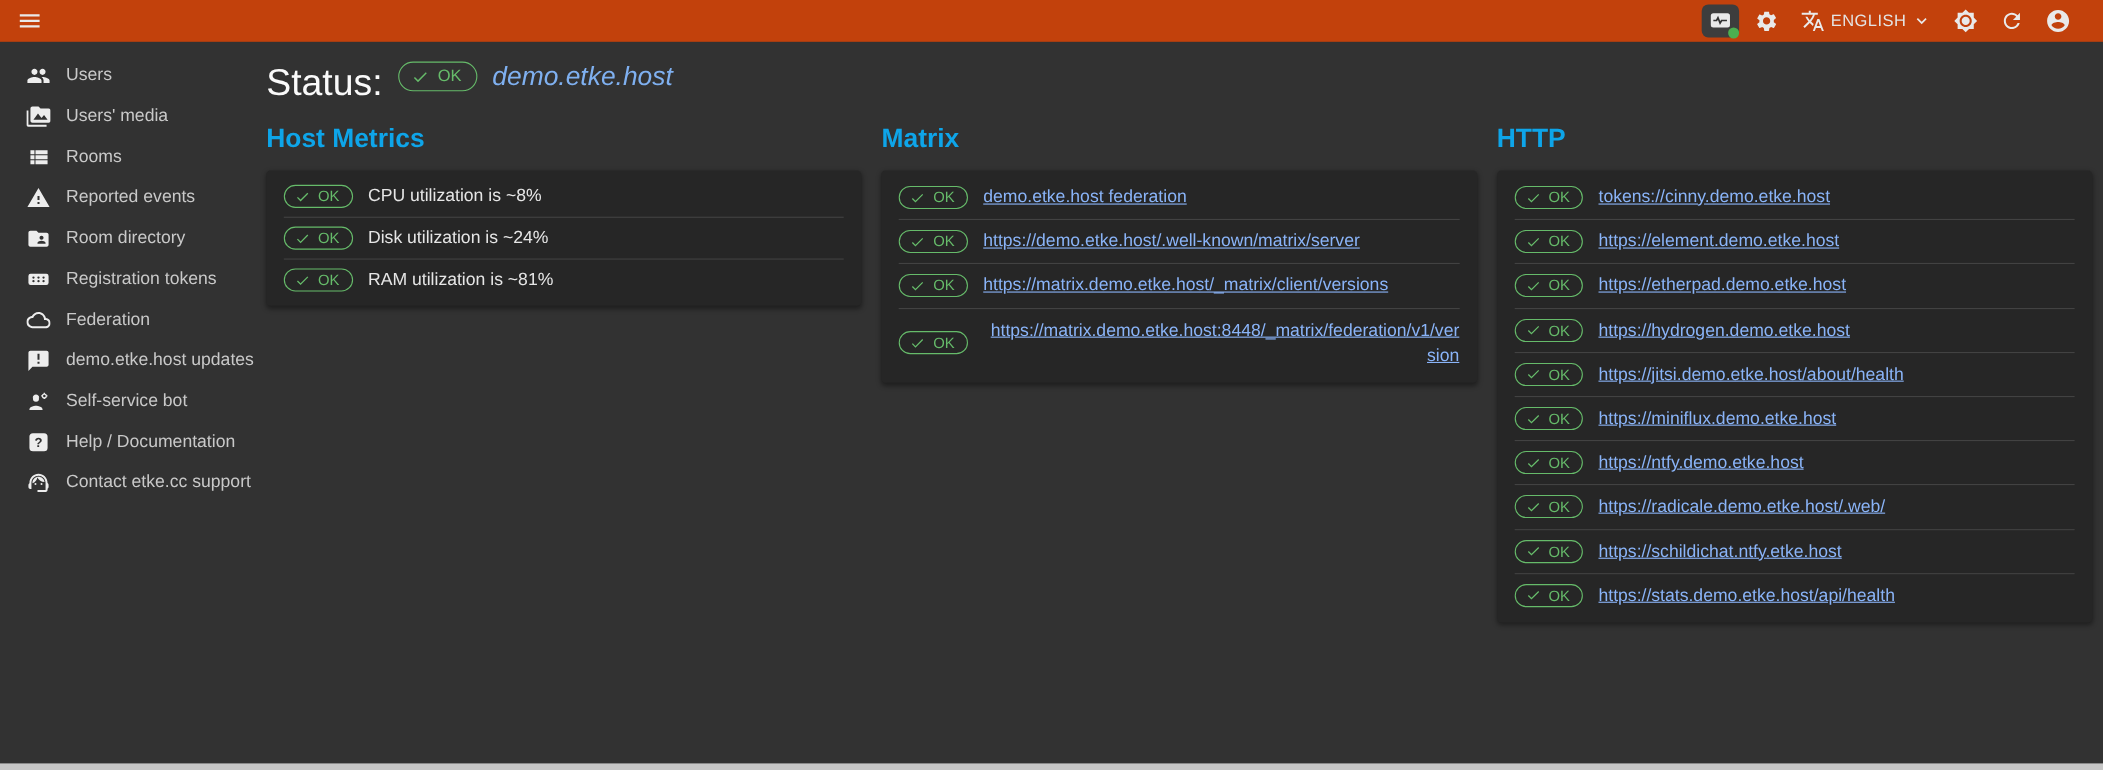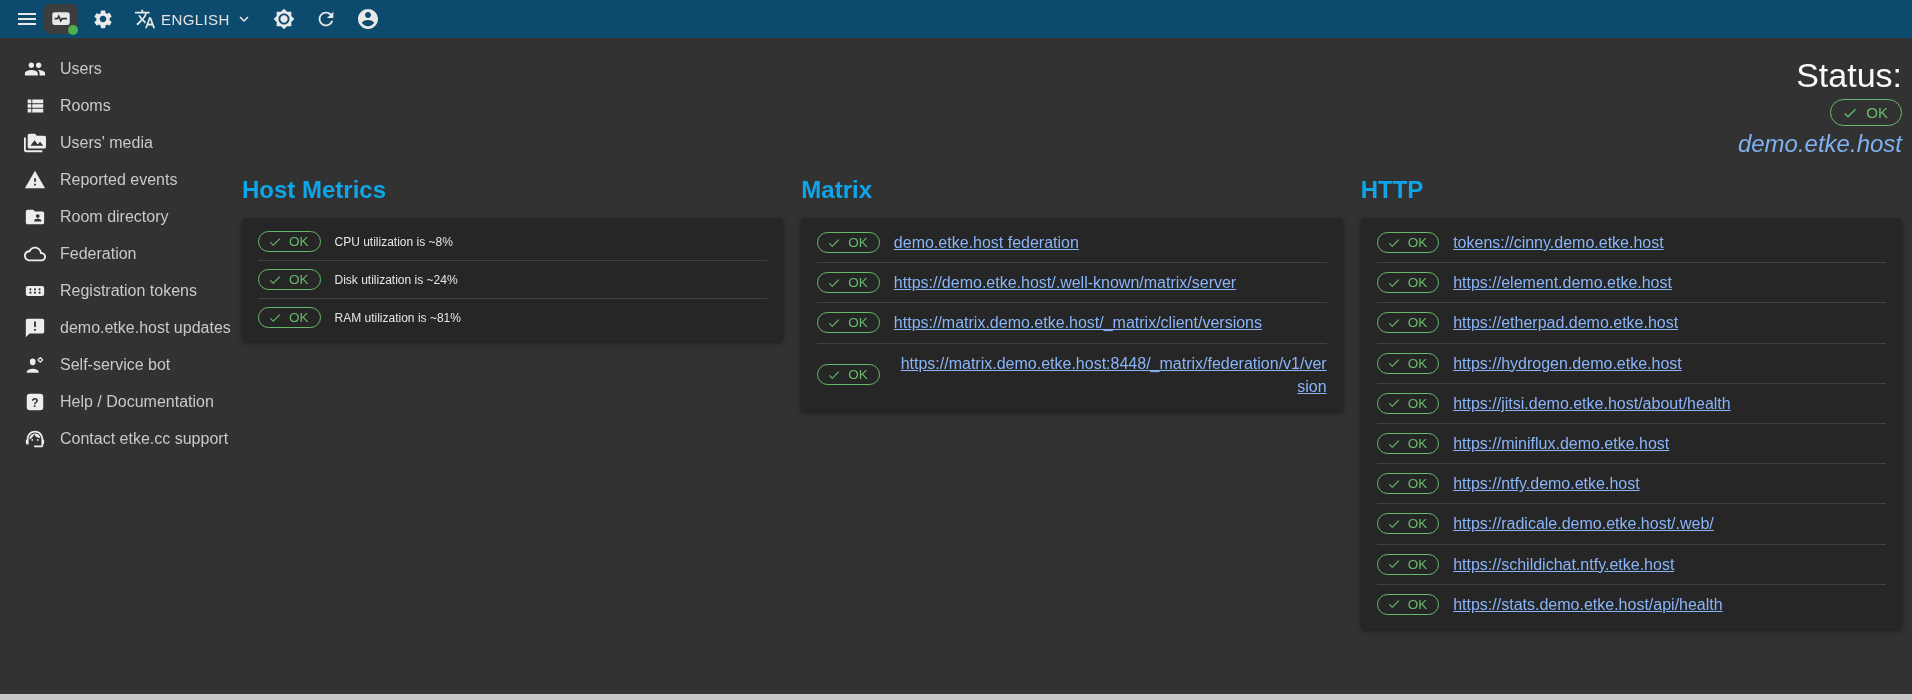--- a/index.html
+++ b/index.html
@@ -1,50 +1,50 @@
 <!DOCTYPE html>
 <html style="--success: #66bb6a; --link: #8ab4f8; --status-dot: #4caf50;"><head>
 <meta charset="utf-8">
 <style>
   html,body{margin:0;padding:0;width:1912px;height:700px;overflow:hidden;
     background:#323232;font-family:"Liberation Sans","DejaVu Sans",sans-serif;}
   :root{--success:#66bb6a;--link:#8ab4f8;--status-dot:#4caf50;}
 
   
-  .topbar{height:38px;background:#0c4a6e;display:flex;align-items:center;
-    justify-content:flex-start;padding:0 8px 0 10px;}
+  .topbar{height:38px;background:#c2410c;display:flex;align-items:center;
+    justify-content:space-between;padding:0 24px 0 10px;}
   .icon-btn{background:transparent;border:none;color:#e9e9e9;display:inline-flex;
     align-items:center;justify-content:center;width:34px;height:30px;cursor:pointer;padding:0;}
   .icon-btn.active-tool{background:#3d3d3d;border-radius:6px;position:relative;}
   .status-dot{position:absolute;right:0;bottom:-1px;width:10px;height:10px;border-radius:50%;
     background:var(--status-dot);}
   .topbar-right{display:flex;align-items:center;gap:8px;}
   .lang-select{display:flex;align-items:center;gap:5px;color:#e4e4e4;font-size:15px;
     letter-spacing:.4px;cursor:pointer;background:transparent;border:none;}
   .lang-select svg{color:#e9e9e9;}
 
   
   .app{display:flex;height:662px;}
   .sidebar{width:238px;flex:none;padding-top:12px;}
   .side-item{display:flex;align-items:center;gap:14px;height:37px;padding:0 24px;
     color:#c9c9c9;font-size:16px;cursor:pointer;white-space:nowrap;}
   .side-item svg{color:#ededed;flex:none;}
 
   .content{flex:1;min-width:0;padding:16px 10px 0 4px;}
-  .status-line{display:flex;align-items:flex-end;gap:4px;margin:2px 0 2px;flex-direction:column;}
+  .status-line{display:flex;align-items:flex-start;gap:14px;margin:2px 0 2px;}
   h1{font-size:34px;font-weight:400;color:#fafafa;margin:0;}
   .server-link{font-size:24px;color:#7fb0f0;text-decoration:none;font-style:italic;}
 
   .columns{display:flex;gap:18px;margin-top:2px;}
   .col{flex:1;min-width:0;}
   h2{font-size:24px;font-weight:700;color:#0ea5e9;margin:16px 0 14px;}
   .card{background:#262626;border-radius:4px;box-shadow:0 2px 5px rgba(0,0,0,.4);padding:5px 0;}
   .row{display:flex;align-items:center;gap:14px;padding:8px 16px;}
   .divider{height:1px;background:rgba(255,255,255,.13);margin:0 16px;}
-  .row-text{color:#e6e6e6;font-size:12px;}
+  .row-text{color:#e6e6e6;font-size:16px;}
   a.row-link{color:var(--link);font-size:16px;text-decoration:underline;
     overflow-wrap:anywhere;line-height:1.45;text-align:right;}
 
   .badge{display:inline-flex;align-items:center;gap:7px;border:1px solid var(--success);
     color:var(--success);border-radius:999px;padding:2px 11px 2px 9px;font-size:13.5px;flex:none;}
   .badge-lg{font-size:15px;padding:4px 13px 4px 11px;gap:8px;}
 
   .bottom-scrollbar{position:fixed;left:0;bottom:0;width:1912px;height:6px;background:#c6c6c6;}
 </style>
 </head>
@@ -106,64 +106,64 @@
 
   <nav class="sidebar">
     <div class="side-item">
       <svg viewBox="0 0 24 24" width="22" height="22" fill="currentColor">
           <path d="M16 11c1.66 0 2.99-1.34 2.99-3S17.66 5 16 5c-1.66 0-3 1.34-3 3s1.34 3 3 3zm-8 0c1.66 0 2.99-1.34 2.99-3S9.66 5 8 5C6.34 5 5 6.34 5 8s1.34 3 3 3zm0 2c-2.33 0-7 1.17-7 3.5V19h14v-2.5c0-2.33-4.67-3.5-7-3.5zm8 0c-.29 0-.62.02-.97.05 1.16.84 1.97 1.97 1.97 3.45V19h6v-2.5c0-2.33-4.67-3.5-7-3.5z"></path>
         </svg>
       <span>Users</span>
     </div>
     <div class="side-item">
       <svg viewBox="0 0 24 24" width="22" height="22" fill="currentColor">
+          <path d="M2 6H0v5h.01L0 20c0 1.1.9 2 2 2h18v-2H2V6zm20-2h-8l-2-2H6c-1.1 0-1.99.9-1.99 2L4 16c0 1.1.9 2 2 2h16c1.1 0 2-.9 2-2V6c0-1.1-.9-2-2-2zM7 15l4.5-6 3.5 4.51 2.5-3.01L21 15H7z"></path>
+        </svg>
+      <span>Users' media</span>
+    </div>
+    <div class="side-item">
+      <svg viewBox="0 0 24 24" width="22" height="22" fill="currentColor">
           <path d="M4 14h4v-4H4v4zm0 5h4v-4H4v4zM4 9h4V5H4v4zm5 5h12v-4H9v4zm0 5h12v-4H9v4zM9 5v4h12V5H9z"></path>
         </svg>
       <span>Rooms</span>
     </div>
     <div class="side-item">
       <svg viewBox="0 0 24 24" width="22" height="22" fill="currentColor">
-          <path d="M2 6H0v5h.01L0 20c0 1.1.9 2 2 2h18v-2H2V6zm20-2h-8l-2-2H6c-1.1 0-1.99.9-1.99 2L4 16c0 1.1.9 2 2 2h16c1.1 0 2-.9 2-2V6c0-1.1-.9-2-2-2zM7 15l4.5-6 3.5 4.51 2.5-3.01L21 15H7z"></path>
-        </svg>
-      <span>Users' media</span>
-    </div>
-    <div class="side-item">
-      <svg viewBox="0 0 24 24" width="22" height="22" fill="currentColor">
           <path d="M1 21h22L12 2 1 21zm12-3h-2v-2h2v2zm0-4h-2v-4h2v4z"></path>
         </svg>
       <span>Reported events</span>
     </div>
     <div class="side-item">
       <svg viewBox="0 0 24 24" width="22" height="22" fill="currentColor">
           <path d="M20 6h-8l-2-2H4c-1.1 0-2 .9-2 2v12c0 1.1.9 2 2 2h16c1.1 0 2-.9 2-2V8c0-1.1-.9-2-2-2zm-5 3c1.1 0 2 .9 2 2s-.9 2-2 2-2-.9-2-2 .9-2 2-2zm4 8h-8v-1c0-1.33 2.67-2 4-2s4 .67 4 2v1z"></path>
         </svg>
       <span>Room directory</span>
-    </div>
-    <div class="side-item">
-      <svg viewBox="0 0 24 24" width="22" height="22" fill="currentColor">
-          <path d="M19.35 10.04C18.67 6.59 15.64 4 12 4 9.11 4 6.6 5.64 5.35 8.04 2.34 8.36 0 10.91 0 14c0 3.31 2.69 6 6 6h13c2.76 0 5-2.24 5-5 0-2.64-2.05-4.78-4.65-4.96zM19 18H6c-2.21 0-4-1.79-4-4s1.79-4 4-4h.71C7.37 7.69 9.48 6 12 6c3.04 0 5.5 2.46 5.5 5.5v.5H19c1.66 0 3 1.34 3 3s-1.34 3-3 3z"></path>
-        </svg>
-      <span>Federation</span>
     </div>
     <div class="side-item">
       <svg viewBox="0 0 24 24" width="22" height="22">
         <rect x="2" y="6.5" width="20" height="11" rx="2.2" fill="currentColor"></rect>
         <g fill="#313131">
             <circle cx="7" cy="10.2" r="1.15"></circle>
             <circle cx="12" cy="10.2" r="1.15"></circle>
             <circle cx="17" cy="10.2" r="1.15"></circle>
             <circle cx="7" cy="13.8" r="1.15"></circle>
             <circle cx="12" cy="13.8" r="1.15"></circle>
             <circle cx="17" cy="13.8" r="1.15"></circle>
           </g>
       </svg>
       <span>Registration tokens</span>
     </div>
     <div class="side-item">
       <svg viewBox="0 0 24 24" width="22" height="22" fill="currentColor">
+          <path d="M19.35 10.04C18.67 6.59 15.64 4 12 4 9.11 4 6.6 5.64 5.35 8.04 2.34 8.36 0 10.91 0 14c0 3.31 2.69 6 6 6h13c2.76 0 5-2.24 5-5 0-2.64-2.05-4.78-4.65-4.96zM19 18H6c-2.21 0-4-1.79-4-4s1.79-4 4-4h.71C7.37 7.69 9.48 6 12 6c3.04 0 5.5 2.46 5.5 5.5v.5H19c1.66 0 3 1.34 3 3s-1.34 3-3 3z"></path>
+        </svg>
+      <span>Federation</span>
+    </div>
+    <div class="side-item">
+      <svg viewBox="0 0 24 24" width="22" height="22" fill="currentColor">
           <path d="M20 2H4c-1.1 0-1.99.9-1.99 2L2 22l4-4h14c1.1 0 2-.9 2-2V4c0-1.1-.9-2-2-2zm-7 9h-2V5h2v6zm0 4h-2v-2h2v2z"></path>
         </svg>
       <span>demo.etke.host updates</span>
     </div>
     <div class="side-item">
       <svg viewBox="0 0 24 24" width="22" height="22" fill="currentColor">
         <circle cx="9.5" cy="9.2" r="3"></circle>
         <path d="M3 19.6c0-2.2 4.3-3.4 6.5-3.4s6.5 1.2 6.5 3.4v.8H3z"></path>
         <path d="M6.3 8.2c0-1.8 1.4-3.2 3.2-3.2s3.2 1.4 3.2 3.2z"></path>
         <g stroke="currentColor" stroke-width="1.3" fill="none">

